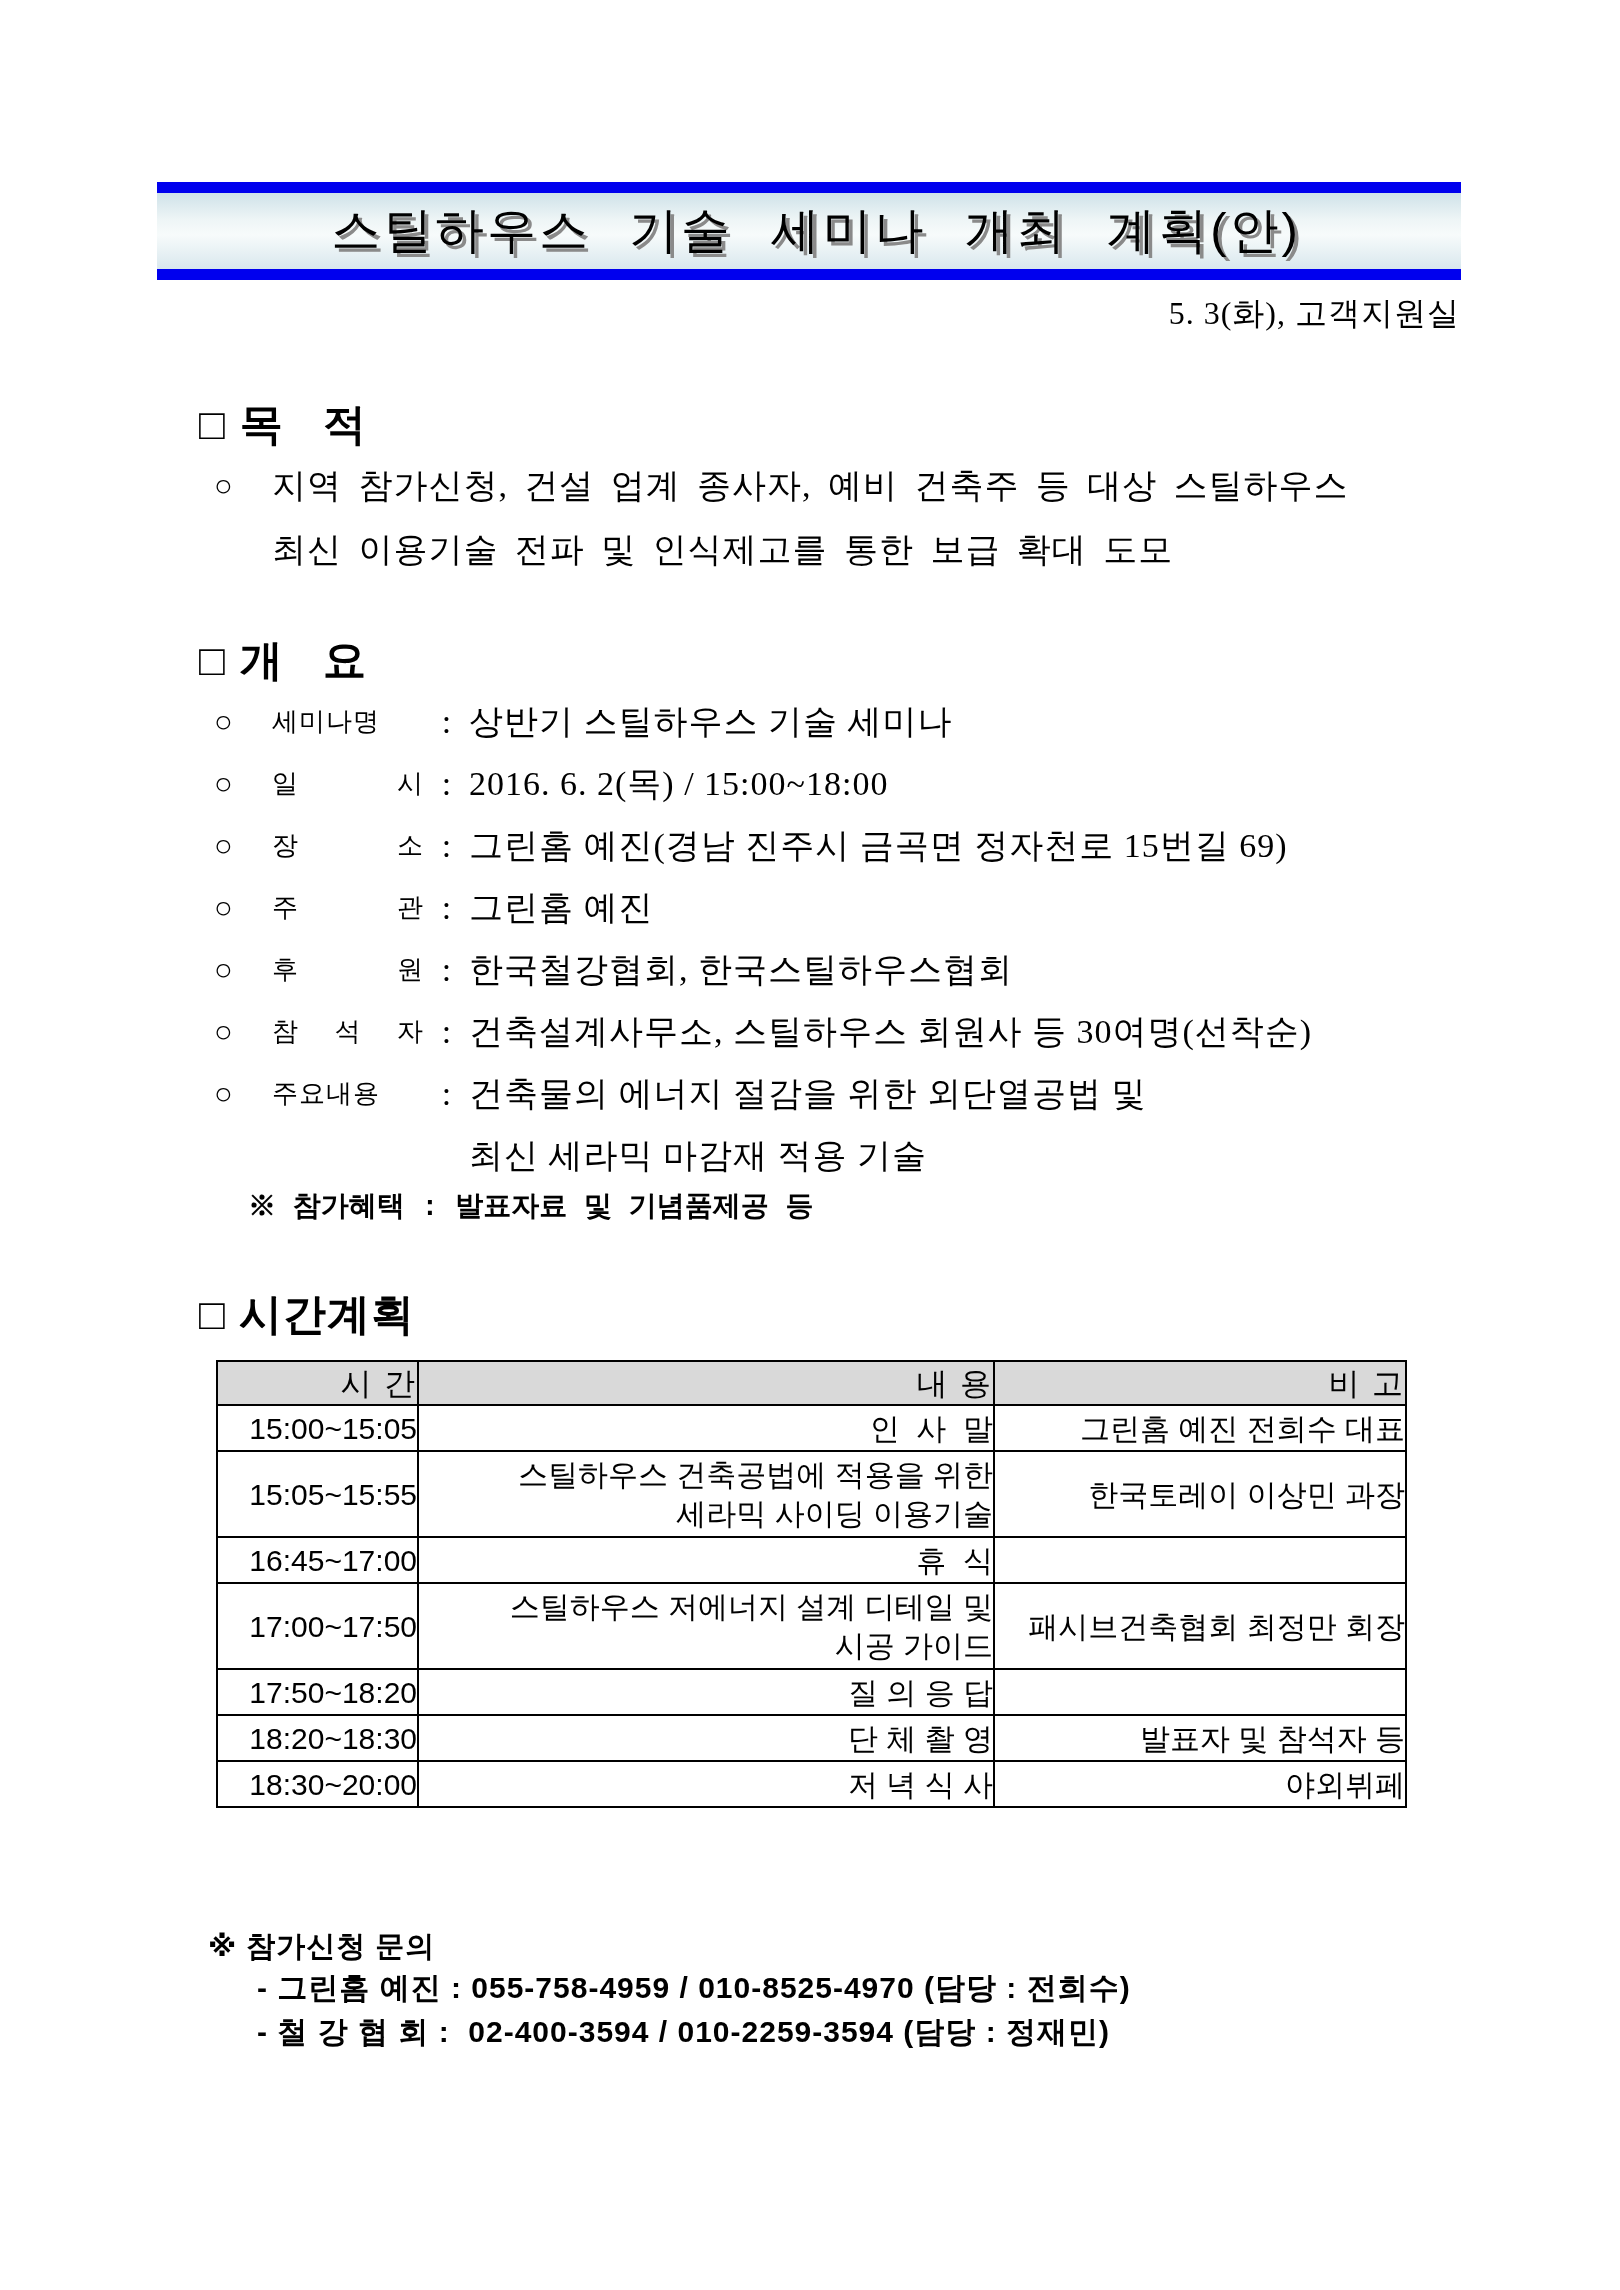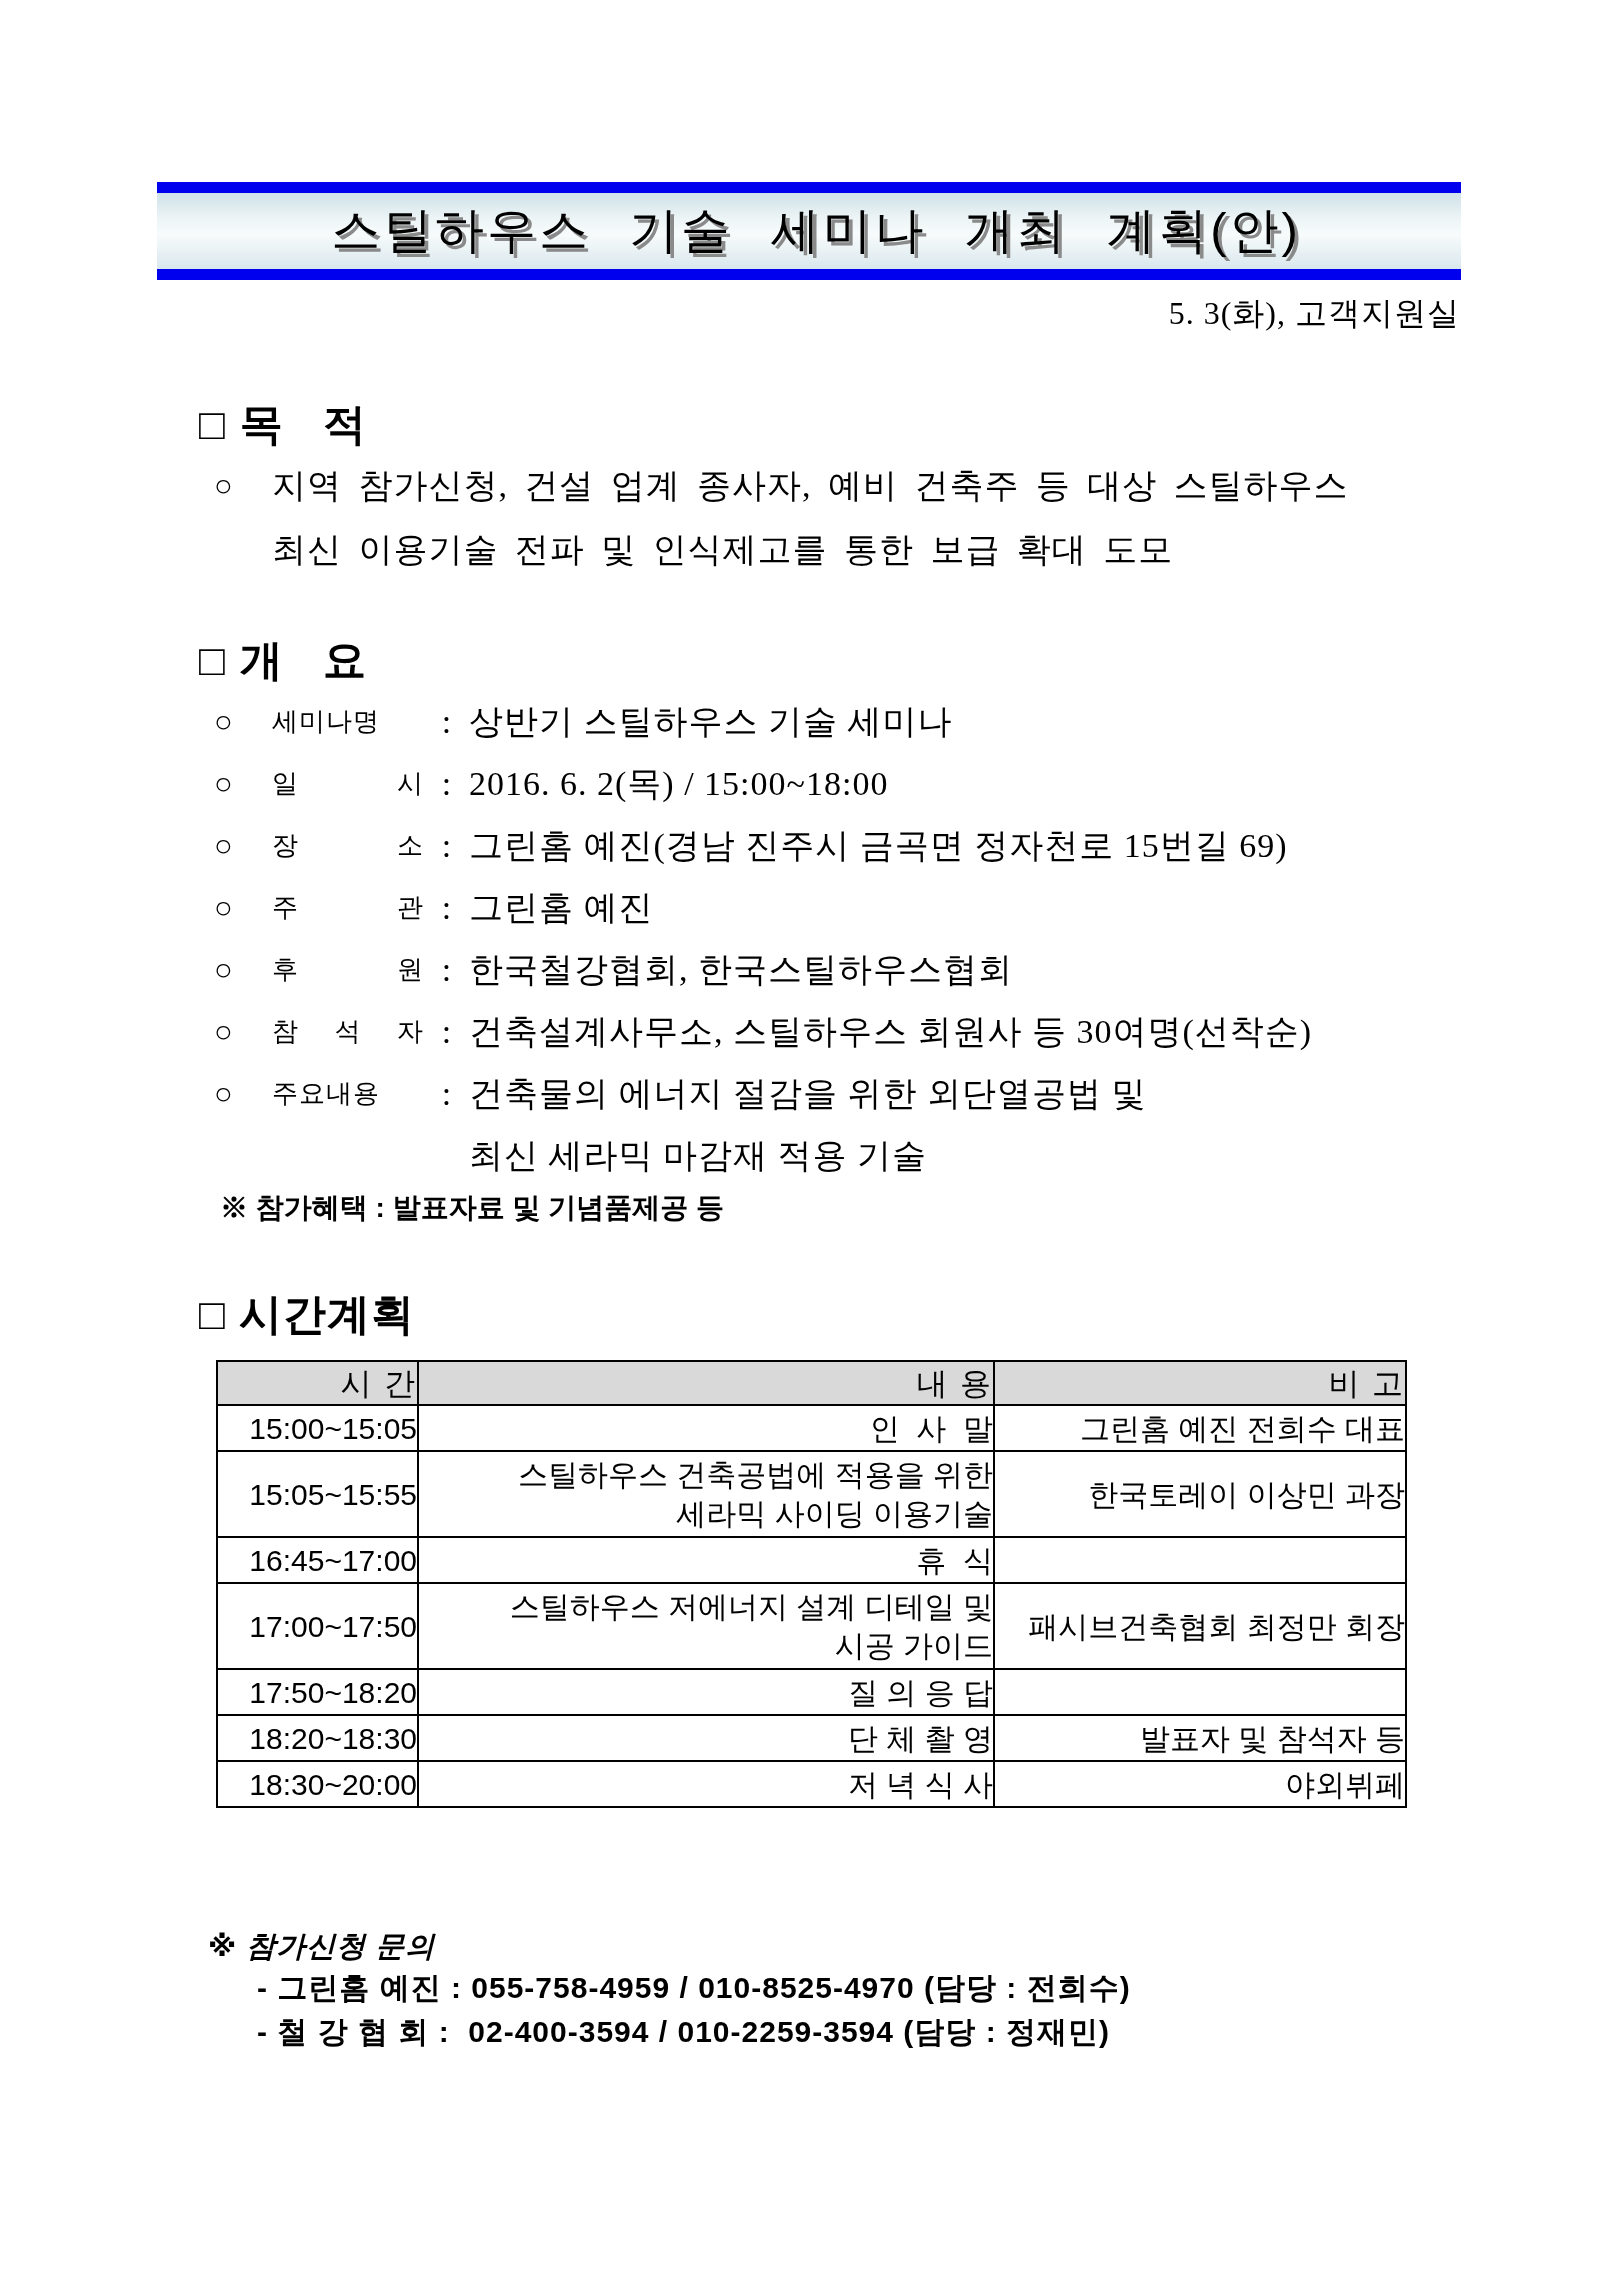--- a/index.html
+++ b/index.html
@@ -51,22 +51,22 @@
   .ov-row .bullet{line-height:62px;}
   .ov-label{
     flex:0 0 152px;font-size:26px;letter-spacing:1px;
     text-align:justify;text-align-last:justify;
   }
   .ov-colon{flex:0 0 45px;text-align:center;font-size:34px;}
   .ov-value{font-size:34px;white-space:pre;letter-spacing:1px;line-height:62px;}
   
   .note{
     position:absolute;
-    font-family:Liberation Sans, sans-serif;
-    font-weight:bold;white-space:pre;
+    font-family:Liberation Mono, monospace;
+    font-weight:bold;white-space:pre;margin-left:28px;
   }
   
   .sched{
     position:absolute;left:216px;top:1360px;
     border-collapse:collapse;table-layout:fixed;width:1189px;
     font-family:"Liberation Sans","DejaVu Sans",sans-serif;
     font-size:30px;
   }
   .sched td,.sched th{
     border:2px solid #000;text-align:right;vertical-align:middle;
@@ -78,21 +78,21 @@
   .sched td.single{height:44px;}
   .sched td.double{height:84px;}
   .col-time{width:201px;}
   .col-content{width:576px;}
   .col-note{width:412px;}
   
   .contact{
     position:absolute;left:208px;top:1927px;
     font-family:"Liberation Sans","DejaVu Sans",sans-serif;font-weight:bold;
   }
-  .contact-heading{font-size:29px;line-height:39px;white-space:pre;letter-spacing:1px;font-style:italic;}
+  .contact-heading{font-size:29px;line-height:39px;white-space:pre;letter-spacing:1px;}
   .contact-lines{margin-left:49px;}
   .contact-line{font-size:30px;line-height:44px;white-space:pre;letter-spacing:1px;}
 </style>
 </head>
 <body>
 
 <div class="page">
 
   <div class="banner">
     <div class="bar"></div>

